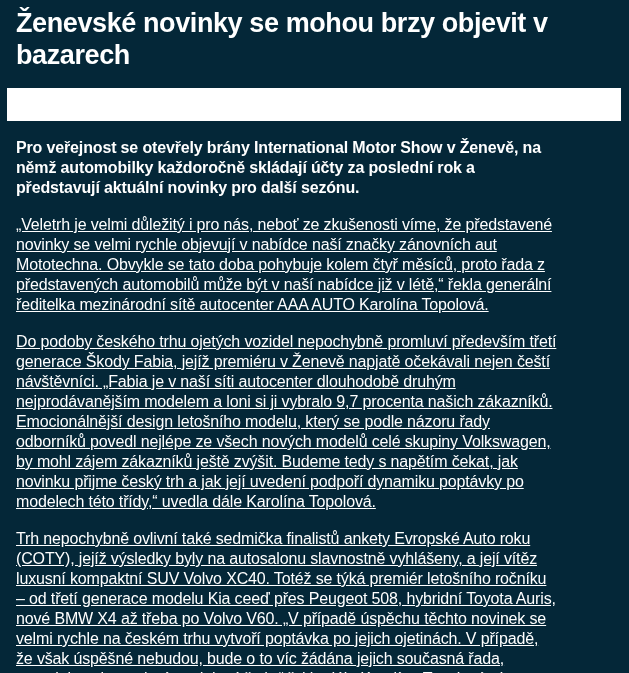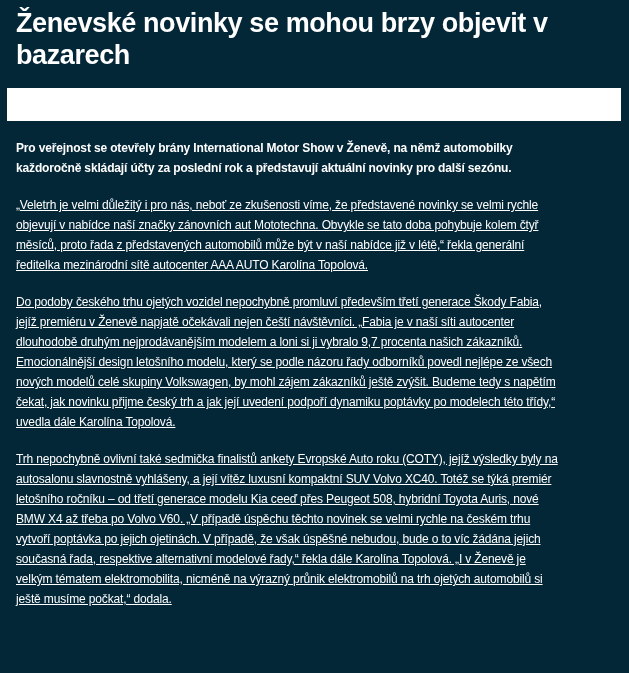--- a/index.html
+++ b/index.html
@@ -30,21 +30,21 @@
   }
   .media-bar {
     width: 614px;
     height: 33px;
     margin: 17px 0 4px -9px;
     background: #ffffff;
   }
   .lead,
   .body-p {
     margin: 17px 0 0 0;
-    font-size: 12px;
+    font-size: 16px;
     line-height: 20px;
     letter-spacing: -0.15px;
     text-align: left;
   }
   .lead {
     font-weight: 700;
   }
   .body-p {
     font-weight: 400;
     text-decoration: underline;

